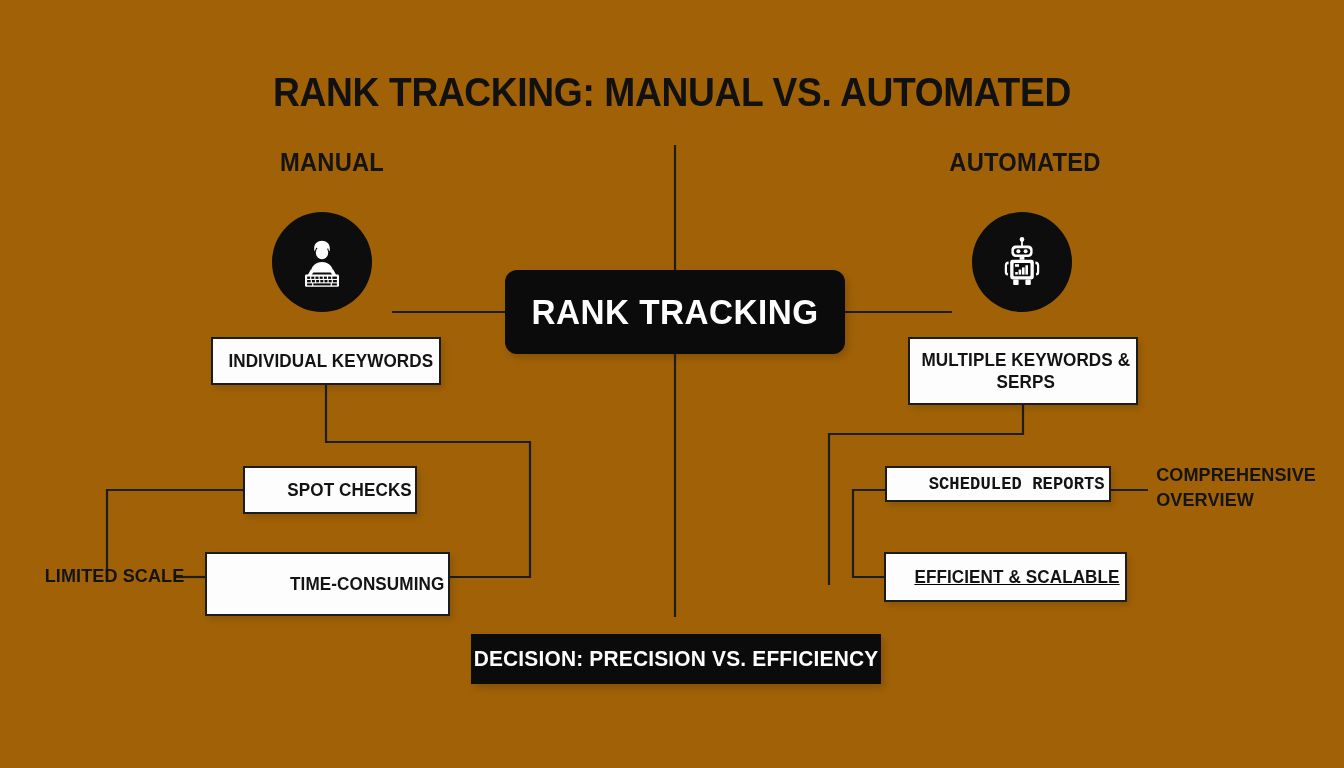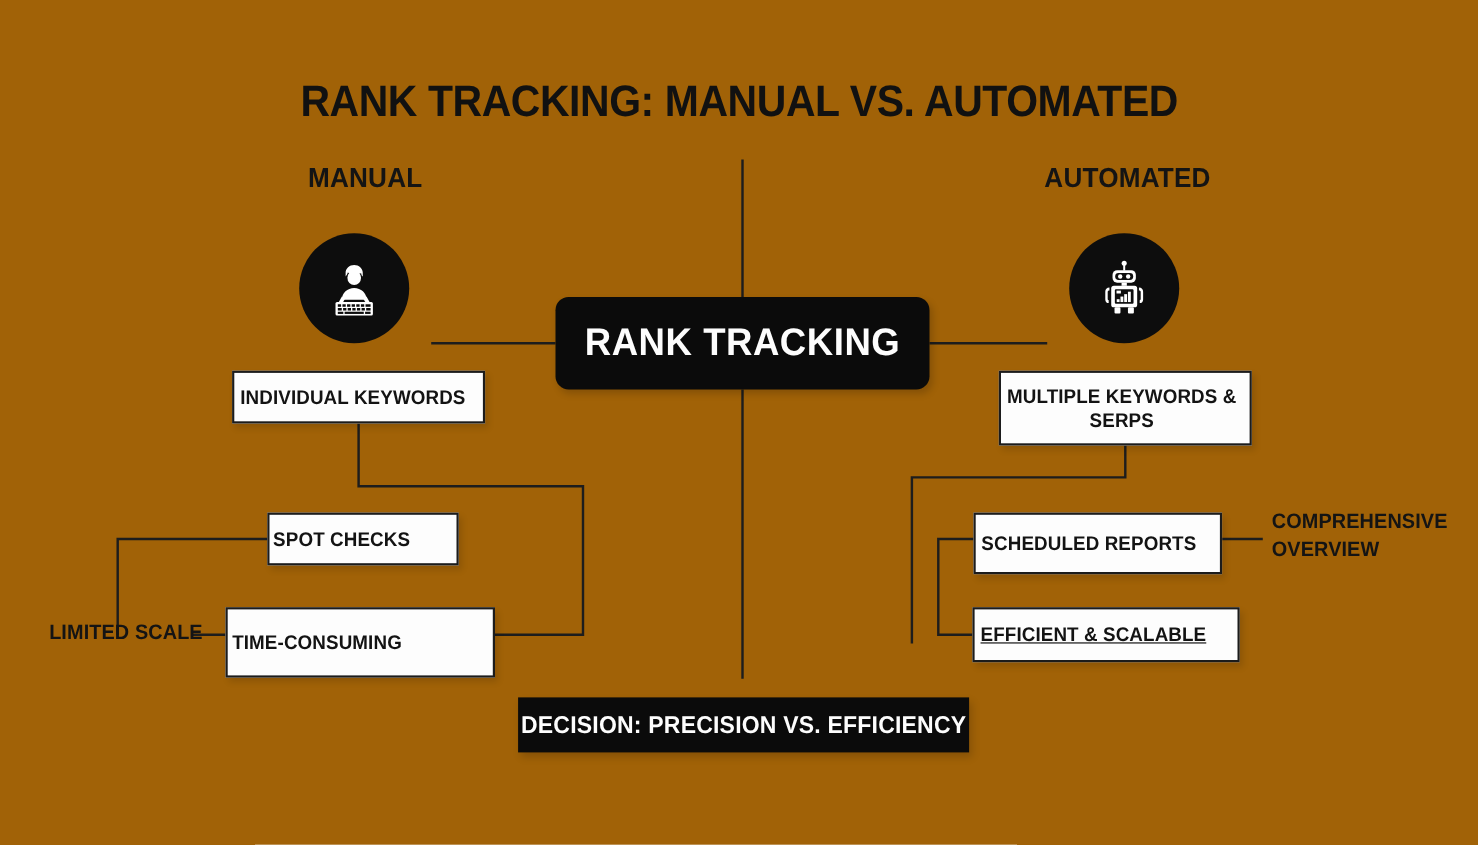--- a/index.html
+++ b/index.html
@@ -86,41 +86,41 @@
     transform: scaleX(0.95);
     white-space: nowrap;
   }
 
   .node {
     position: absolute;
     background: #fdfdfd;
     border: 2px solid #1c1c1c;
     display: flex;
     align-items: center;
-    justify-content: flex-start;
+    justify-content: flex-end;
     box-shadow: 3px 4px 6px rgba(0,0,0,0.13);
     box-sizing: border-box;
   }
   .node span {
     font-size: 18px;
     font-weight: 700;
     color: #131313;
     letter-spacing: 0.1px;
     text-align: center;
     line-height: 1.25;
     transform: scaleX(0.95);
     white-space: pre-line;
   }
 
   #node-individual-keywords { left: 211px; top: 337px; width: 230px; height: 48px; }
   #node-spot-checks        { left: 243px; top: 466px; width: 174px; height: 48px; }
   #node-time-consuming     { left: 205px; top: 552px; width: 245px; height: 64px; }
 
   #node-multiple-keywords  { left: 908px; top: 337px; width: 230px; height: 68px; }
-  #node-scheduled-reports  { left: 885px; top: 466px; width: 226px; height: 56px; }
+  #node-scheduled-reports  { left: 885px; top: 466px; width: 226px; height: 36px; font-family: Liberation Mono, monospace; }
   #node-efficient-scalable { left: 884px; top: 552px; width: 243px; height: 50px; text-decoration: underline; }
 
   .leaf-label {
     position: absolute;
     font-size: 19px;
     font-weight: 700;
     color: #141414;
     letter-spacing: 0.1px;
     line-height: 1.3;
     transform: scaleX(0.95);

